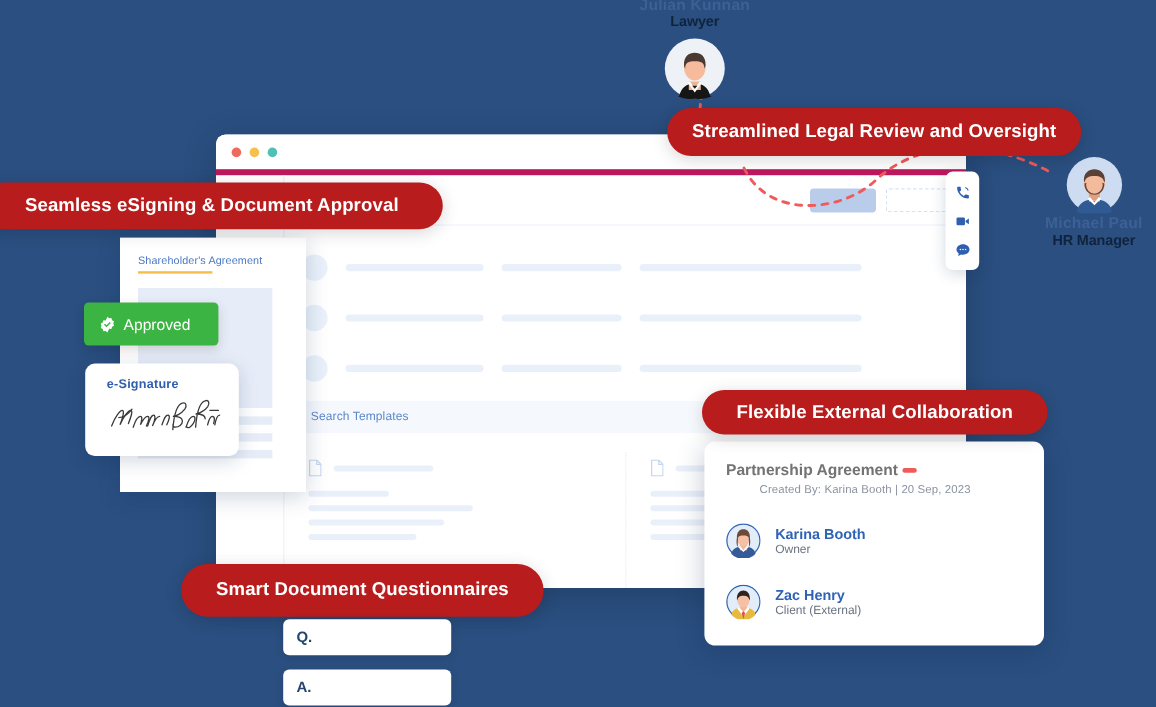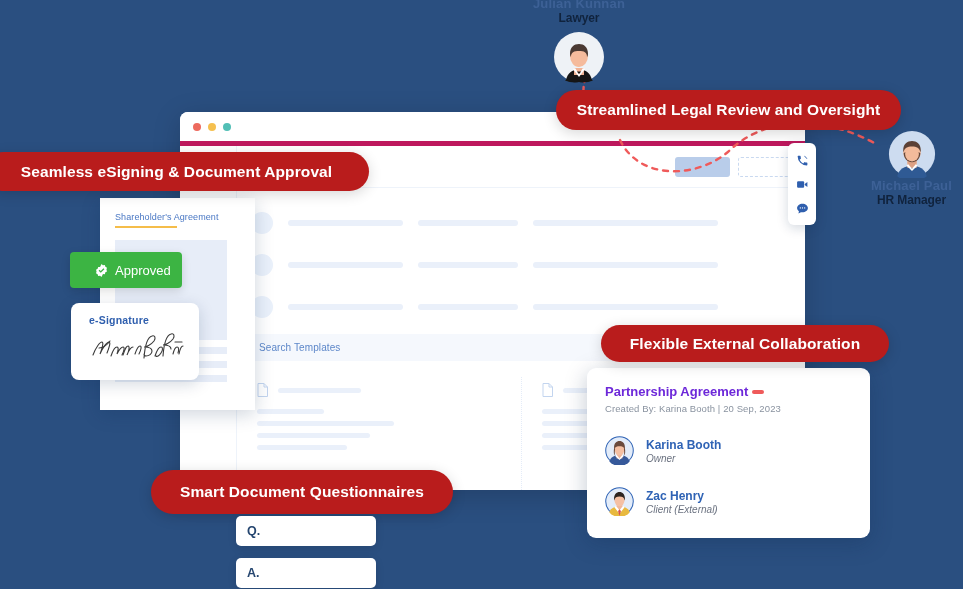--- a/index.html
+++ b/index.html
@@ -58,21 +58,21 @@
   }
   .doccard .dtitle { font-size:9px; color:#4a78c4; padding:14px 0 0 15px; letter-spacing:.1px; }
   .dunder { width:62px; height:2px; background:#f5bd4a; margin:4px 0 0 15px; }
   .dblock { margin:12px 0 0 15px; width:112px; height:100px; background:#e7edf8; }
   .dline { margin-left:15px; height:7px; background:#e7edf8; margin-top:7px; }
 
   
   .approved {
     position:absolute; left:70px; top:252px; width:112px; height:36px;
     background:#3cb443; border-radius:4px;
-    display:flex; align-items:center; gap:6px; padding-left:24px;
+    display:flex; align-items:center; gap:6px; padding-left:12px;
     color:#fff; font-size:13px; font-weight:400;
     box-shadow:0 3px 10px rgba(0,0,0,.14);
   }
 
   
   .esign {
     position:absolute; left:71px; top:303px; width:128px; height:77px;
     background:#fff; border-radius:8px; box-shadow:0 4px 16px rgba(12,40,80,.18);
     padding:11px 0 0 18px;
   }
@@ -82,43 +82,43 @@
   
   .pill {
     position:absolute; background:#b91c1c; color:#fff; border-radius:999px;
     font-size:15.5px; font-weight:700; letter-spacing:.1px;
     display:flex; align-items:center; justify-content:center;
     box-shadow:0 3px 14px rgba(0,0,0,.16);
     white-space:nowrap;
   }
   #pill-esign { left:-16px; top:152px; width:385px; height:39px; }
   #pill-legal { left:556px; top:90px; width:345px; height:40px; }
-  #pill-collab { left:601px; top:325px; width:288px; height:37px; }
+  #pill-collab { left:585px; top:325px; width:288px; height:37px; }
   #pill-quest  { left:151px; top:470px; width:302px; height:44px; }
 
   
   .rail {
     position:absolute; left:788px; top:143px; width:28px; height:82px;
     background:#fff; border-radius:6px; box-shadow:0 3px 12px rgba(12,40,80,.18);
     display:flex; flex-direction:column; align-items:center; justify-content:space-around;
     padding:5px 0;
   }
 
   
   .pcard {
     position:absolute; left:587px; top:368px; width:283px; height:170px;
     background:#fff; border-radius:9px; box-shadow:0 5px 22px rgba(10,35,70,.25);
     padding:16px 18px 0 18px;
   }
-  .ptitle { font-size:13px; font-weight:700; color:#6d28d9; display:flex; align-items:center; gap:4px; }
+  .ptitle { font-size:13px; font-weight:700; color:#737373; display:flex; align-items:center; gap:4px; }
   .pdash { width:12px; height:4px; border-radius:2px; background:#ef5a5a; }
-  .pmeta { font-size:9.5px; color:#8a93a0; margin-top:4px; letter-spacing:.1px; }
+  .pmeta { font-size:9.5px; color:#8a93a0; margin-top:4px; letter-spacing:.1px;margin-left:28px; }
   .person { display:flex; align-items:center; gap:12px; margin-top:22px; }
   .pname { font-size:12px; font-weight:700; color:#2f63b5; }
-  .prole { font-size:10px; color:#6b7280; margin-top:1px;font-style:italic; }
+  .prole { font-size:10px; color:#6b7280; margin-top:1px; }
 
   
   .persona { position:absolute; text-align:center; }
   .persona .pn { font-size:13px; font-weight:700; color:#3d6196; letter-spacing:.2px; }
   .persona .pr { font-size:12px; font-weight:700; color:#10233d; letter-spacing:-.1px; }
   #persona-lawyer { left:494px; top:-4px; width:170px; }
   #persona-hr { left:860px; top:130px; width:103px; }
 
   
   .qa {

